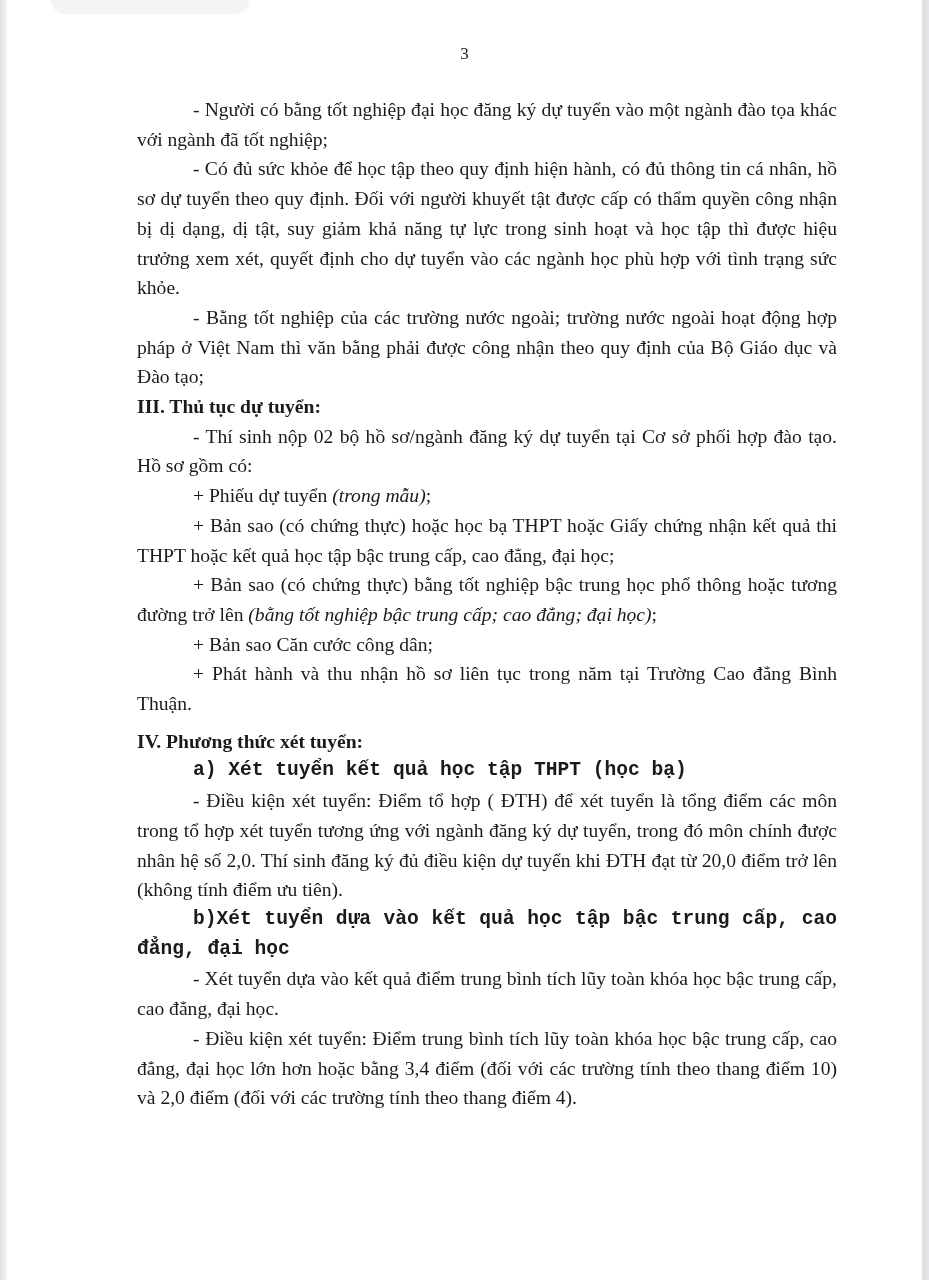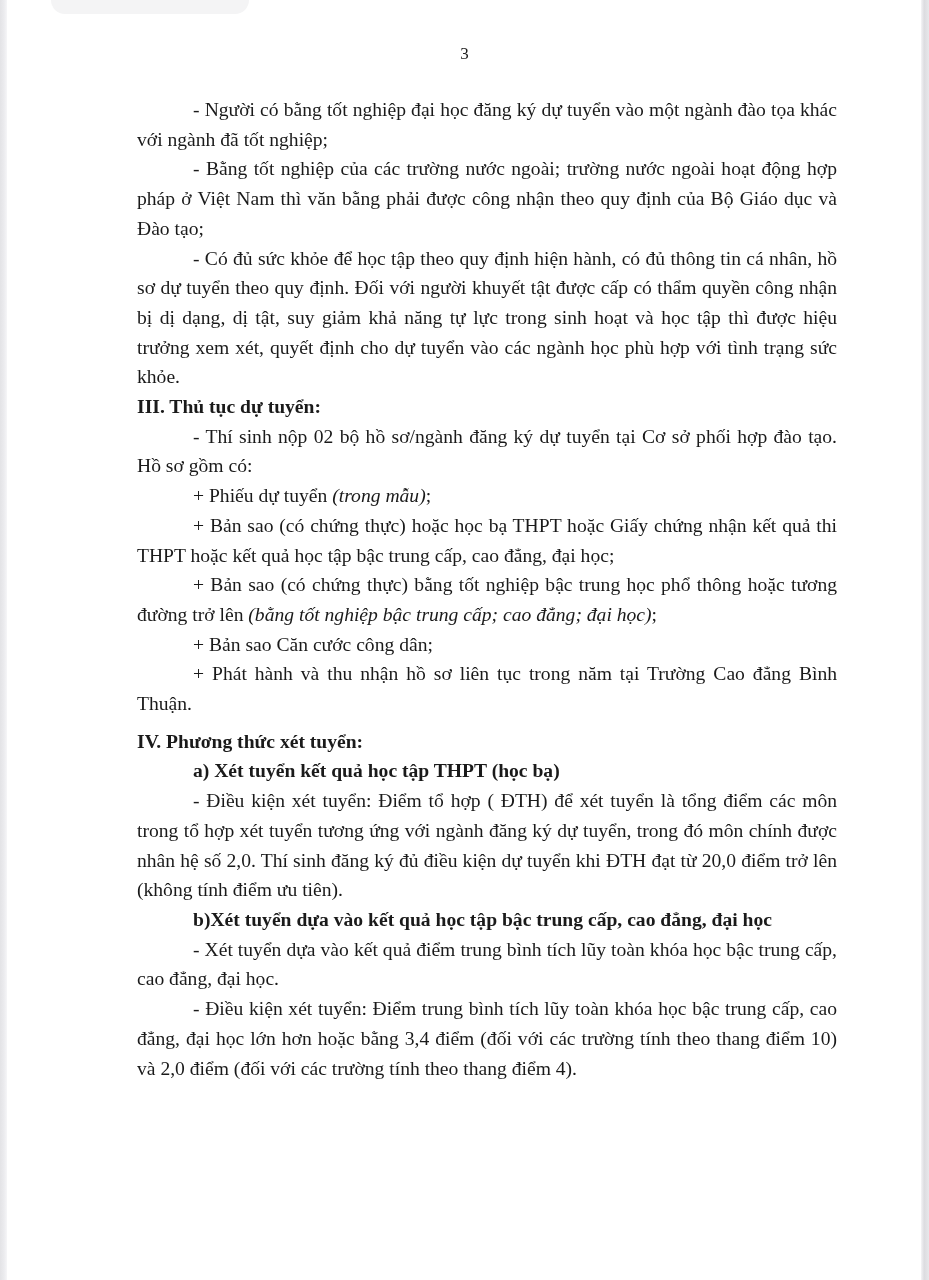--- a/index.html
+++ b/index.html
@@ -40,36 +40,36 @@
       margin-top: 24px;
     }
     .doc p {
       margin: 0;
       text-align: justify;
       text-indent: 56px;
     }
     .doc p.noindent { text-indent: 0; }
     .doc p.gap-before { margin-top: 8px; }
     .doc .heading { font-weight: bold; }
-    .doc .subheading { font-weight: bold; text-indent: 56px; }
+    .doc .subheading { font-weight: bold; text-indent: 56px; font-family: Liberation Mono, monospace; }
     .doc em { font-style: italic; }
   </style>
 </head>
 <body>
 
 <div class="edge-left"></div>
 <div class="edge-right"></div>
 <div class="top-pill"></div>
 
 <div class="page-number">3</div>
 
 <div class="doc">
   <p>- Người có bằng tốt nghiệp đại học đăng ký dự tuyển vào một ngành đào tọa khác với ngành đã tốt nghiệp;</p>
+  <p>- Có đủ sức khỏe để học tập theo quy định hiện hành, có đủ thông tin cá nhân, hồ sơ dự tuyển theo quy định. Đối với người khuyết tật được cấp có thẩm quyền công nhận bị dị dạng, dị tật, suy giảm khả năng tự lực trong sinh hoạt và học tập thì được hiệu trưởng xem xét, quyết định cho dự tuyển vào các ngành học phù hợp với tình trạng sức khỏe.</p>
   <p>- Bằng tốt nghiệp của các trường nước ngoài; trường nước ngoài hoạt động hợp pháp ở Việt Nam thì văn bằng phải được công nhận theo quy định của Bộ Giáo dục và Đào tạo;</p>
-  <p>- Có đủ sức khỏe để học tập theo quy định hiện hành, có đủ thông tin cá nhân, hồ sơ dự tuyển theo quy định. Đối với người khuyết tật được cấp có thẩm quyền công nhận bị dị dạng, dị tật, suy giảm khả năng tự lực trong sinh hoạt và học tập thì được hiệu trưởng xem xét, quyết định cho dự tuyển vào các ngành học phù hợp với tình trạng sức khỏe.</p>
   <p class="noindent heading">III. Thủ tục dự tuyển:</p>
   <p>- Thí sinh nộp 02 bộ hồ sơ/ngành đăng ký dự tuyển tại Cơ sở phối hợp đào tạo. Hồ sơ gồm có:</p>
   <p><span>+ Phiếu dự tuyển </span><em>(trong mẫu)</em><span>;</span></p>
   <p>+ Bản sao (có chứng thực) hoặc học bạ THPT hoặc Giấy chứng nhận kết quả thi THPT hoặc kết quả học tập bậc trung cấp, cao đẳng, đại học;</p>
   <p><span>+ Bản sao (có chứng thực) bằng tốt nghiệp bậc trung học phổ thông hoặc tương đường trở lên </span><em>(bằng tốt nghiệp bậc trung cấp; cao đẳng; đại học)</em><span>;</span></p>
   <p>+ Bản sao Căn cước công dân;</p>
   <p>+ Phát hành và thu nhận hồ sơ liên tục trong năm tại Trường Cao đẳng Bình Thuận.</p>
   <p class="noindent heading gap-before">IV. Phương thức xét tuyển:</p>
   <p class="subheading">a)  Xét tuyển kết quả học tập THPT (học bạ)</p>
   <p>- Điều kiện xét tuyển: Điểm tổ hợp ( ĐTH) để xét tuyển là tổng điểm các môn trong tổ hợp xét tuyển tương ứng với ngành đăng ký dự tuyển, trong đó môn chính được nhân hệ số 2,0. Thí sinh đăng ký đủ điều kiện dự tuyển khi ĐTH đạt từ 20,0 điểm trở lên (không tính điểm ưu tiên).</p>

